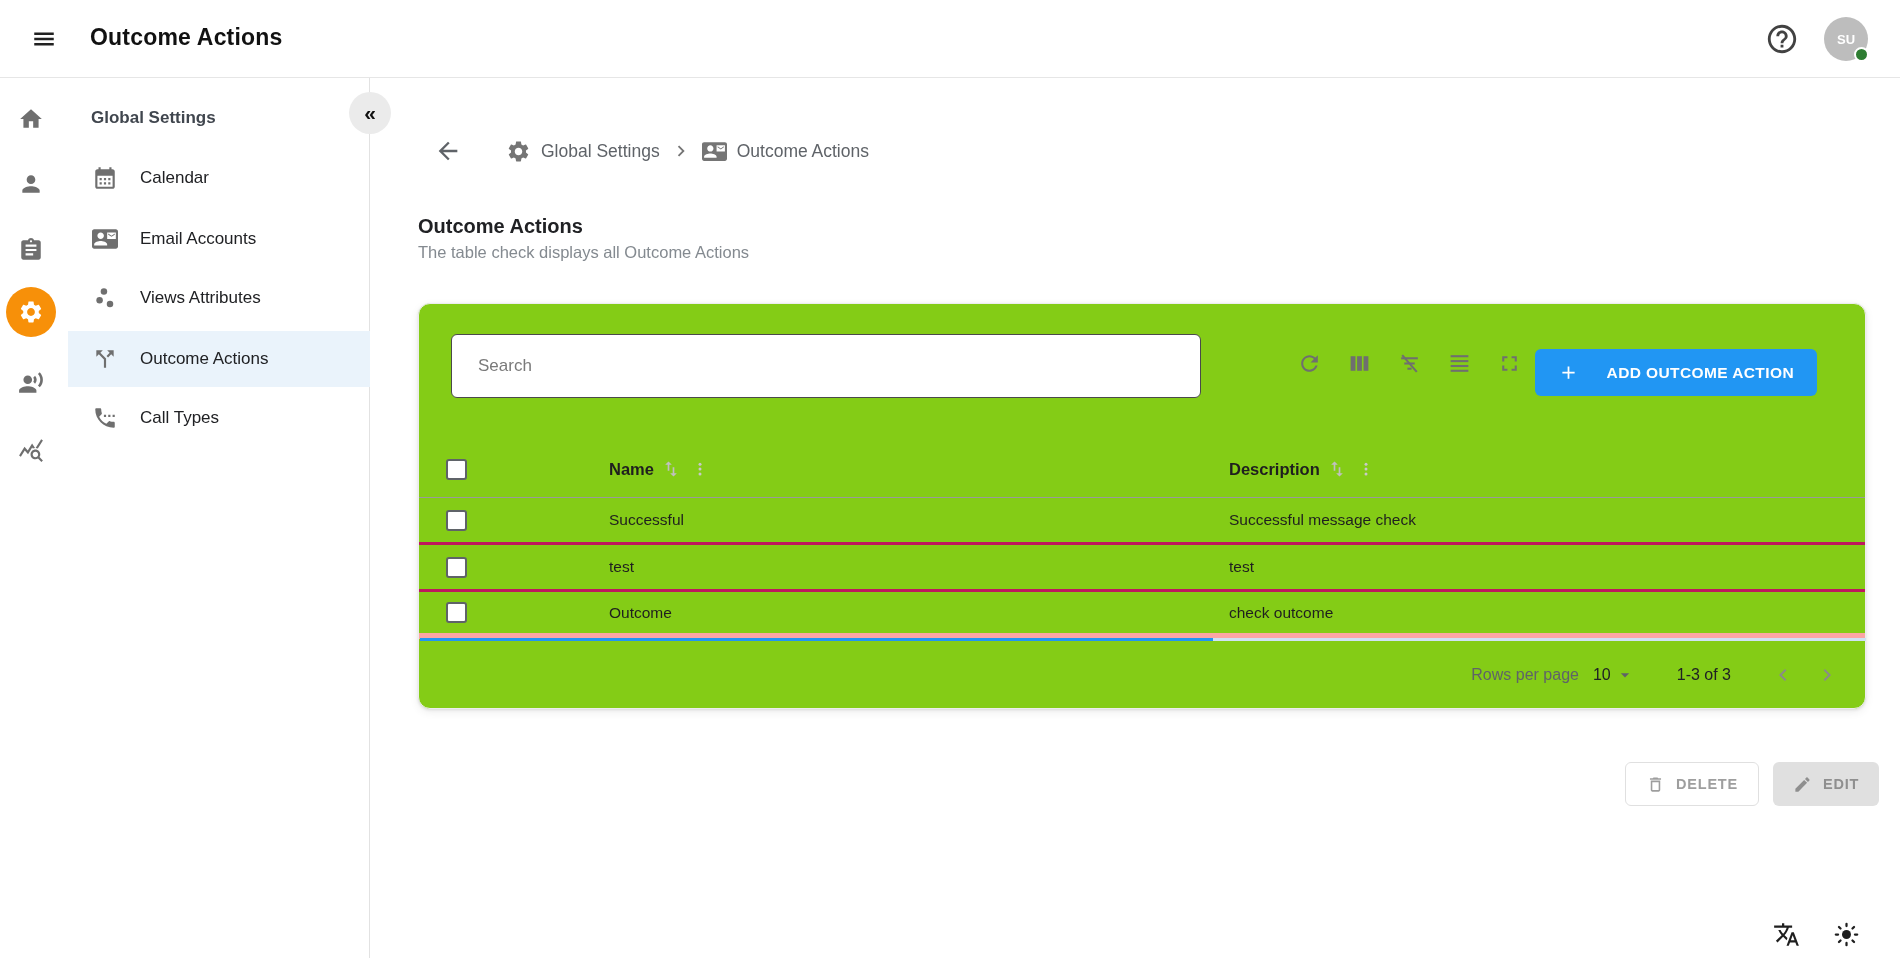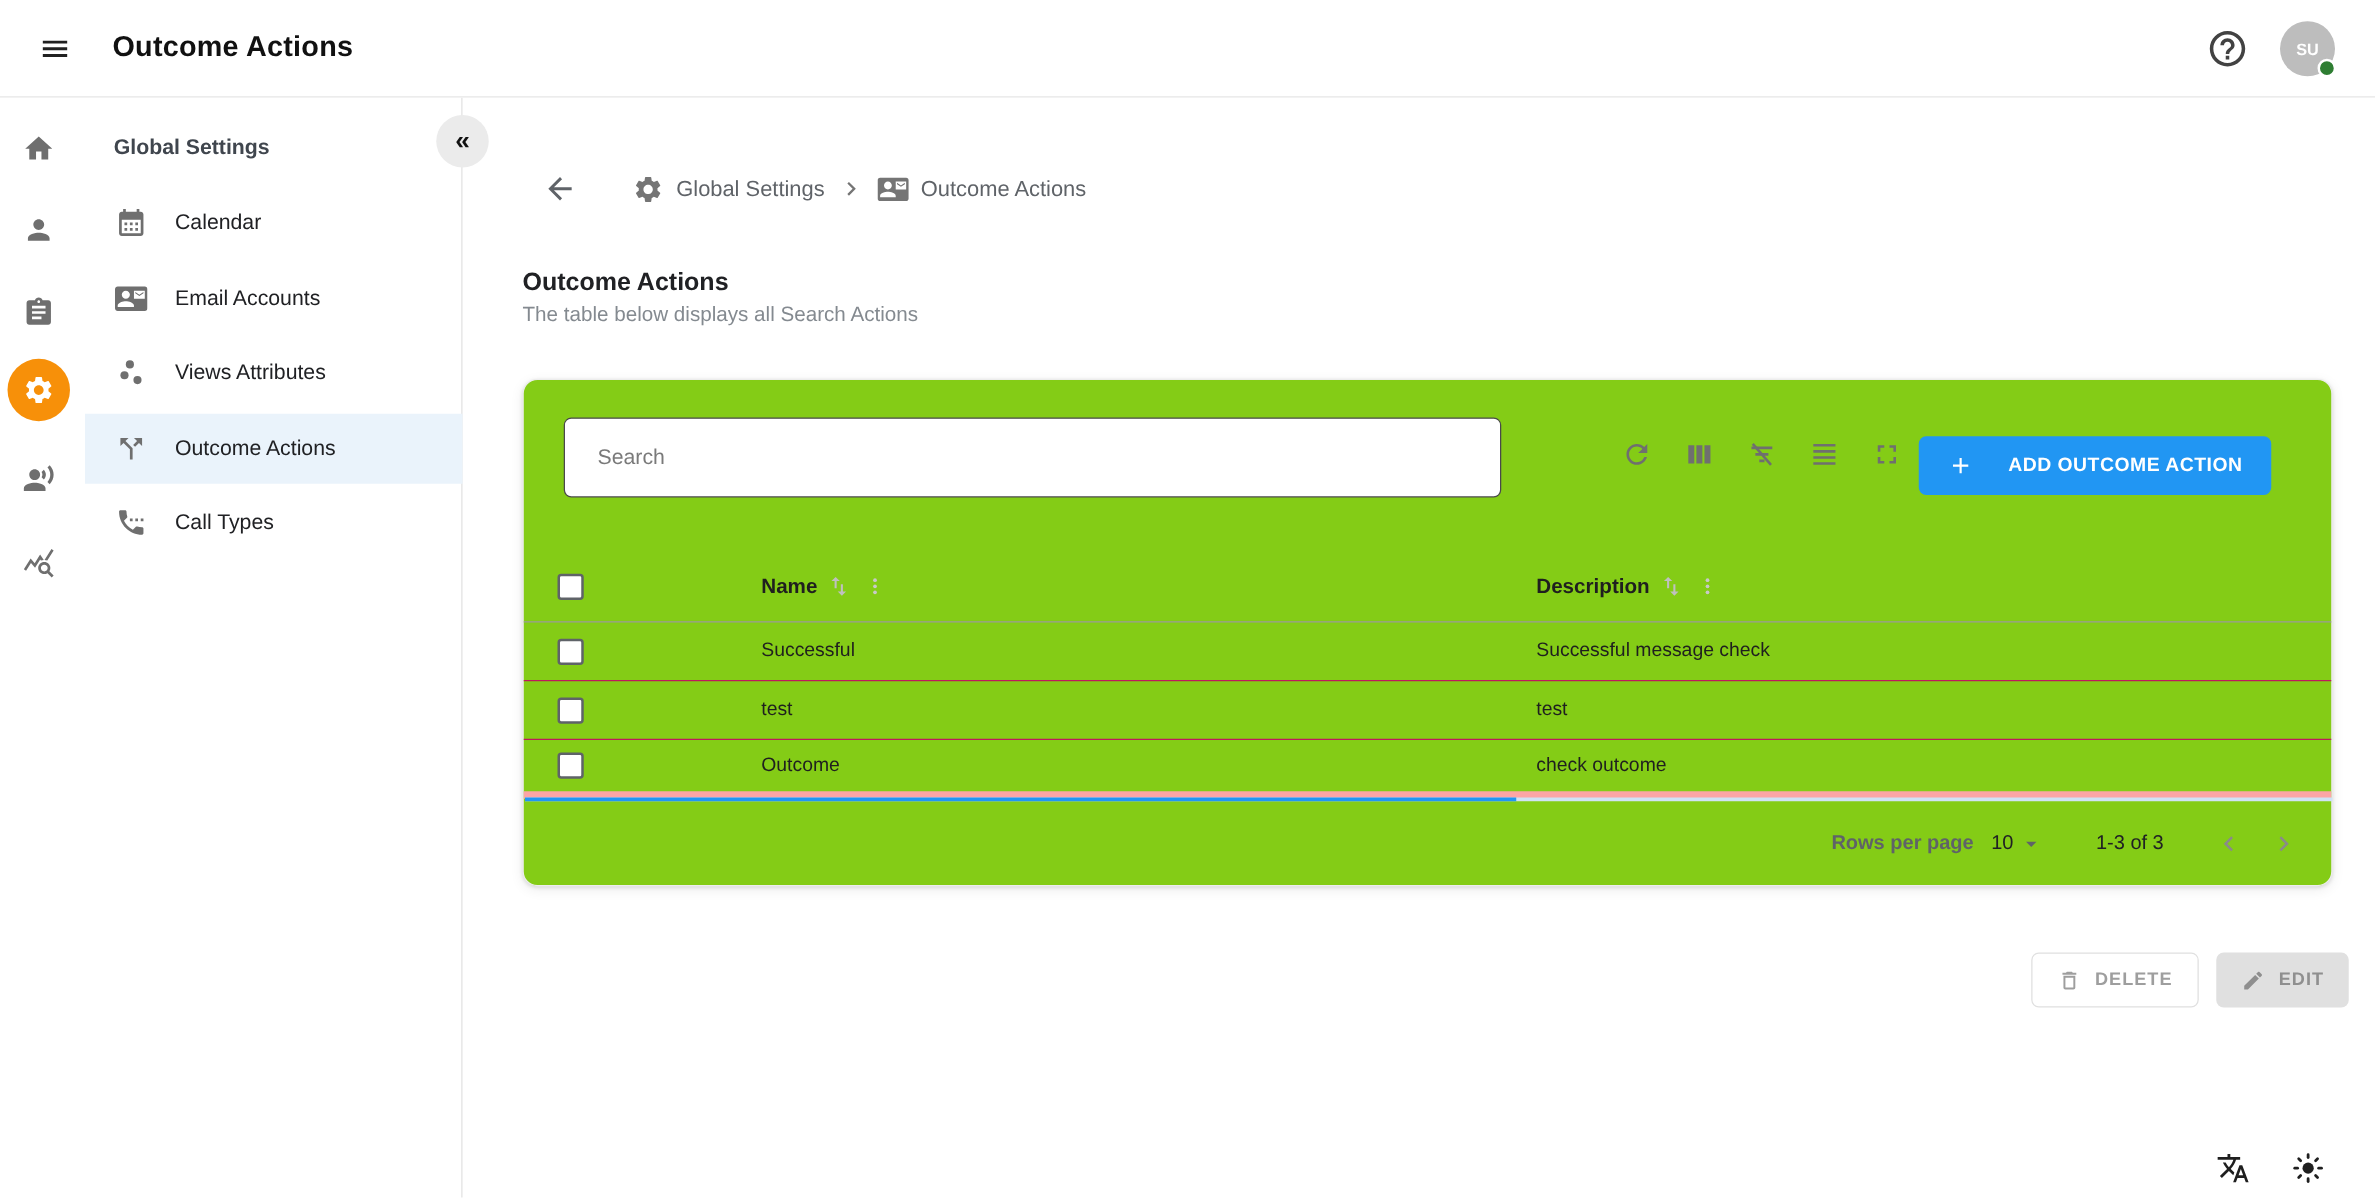--- a/index.html
+++ b/index.html
@@ -58,36 +58,36 @@
   .tool-btn { width:25px; height:25px; color:#6f6f6f; cursor:pointer; }
   .add-btn { position:absolute; right:48px; top:45px; height:47px; padding:0 23px; background:#2196F3; color:#fff;
     border:none; border-radius:6px; display:flex; align-items:center; gap:28px; font-size:15.5px; font-weight:700;
     letter-spacing:.4px; cursor:pointer; font-family:"Liberation Sans",sans-serif; }
   .add-btn .plus { width:21px; height:21px; }
 
   
   .ttable { position:absolute; left:0; top:137px; width:100%; }
   .trow { display:grid; grid-template-columns:190px 620px 1fr; align-items:center; }
   .thead-row { height:57px; border-bottom:1px solid #9a9a9a; }
-  .tbody-row { height:47px; border-bottom:1px solid #be185d; cursor:pointer; }
+  .tbody-row { height:47px; border-bottom:3px solid #be185d; cursor:pointer; }
   .tbody-row:last-child { border-bottom:6px solid #fca5a5; }
   .cb-cell { padding-left:27px; }
   .checkbox { width:21px; height:21px; border:2px solid #5f6368; border-radius:3px; background:#fff; cursor:pointer; }
   .th-label { font-size:16.5px; font-weight:600; color:#1f1f1f; display:flex; align-items:center; gap:7px; }
   .sort-icon { width:20px; height:20px; color:#c0c0c0; cursor:pointer; }
   .more-icon { width:18px; height:18px; color:#c9c9c9; cursor:pointer; margin-left:3px; }
   .td-text { font-size:15.5px; color:#1f1f1f; }
 
   .hscroll { position:absolute; left:1px; top:334px; width:1446px; height:3px; background:#CFE3F6; }
   .hscroll-thumb { position:absolute; left:0; top:0; width:793px; height:3px; background:#2196F3; cursor:pointer; }
 
   
   .card-footer { position:absolute; left:0; bottom:0; width:100%; height:66px; display:flex; align-items:center;
     justify-content:flex-end; padding-right:26px; }
-  .rpp-label { font-size:16px; color:#5f6368;font-weight:bold; }
+  .rpp-label { font-size:16px; color:#5f6368; }
   .rpp-select { display:flex; align-items:center; gap:4px; margin-left:14px; cursor:pointer; }
   .rpp-value { font-size:16px; color:#202124; }
   .caret { width:20px; height:20px; color:#5f6368; }
   .range-label { font-size:16px; color:#202124; margin-left:42px; }
   .pg-btn { width:24px; height:24px; color:#8a8a8a; cursor:pointer; }
   .pg-prev { margin-left:40px; }
   .pg-next { margin-left:20px; }
 
   
   .action-row { position:absolute; top:762px; left:1625px; display:flex; gap:14px; }
@@ -234,21 +234,21 @@
     <span class="bc-icon">
       <svg viewBox="0 0 24 24" fill="currentColor" width="25" height="25">
           <path d="M21 8V7l-3 2-3-2v1l3 2 3-2zm1-5H2C.9 3 0 3.9 0 5v14c0 1.1.9 2 2 2h20c1.1 0 2-.9 2-2V5c0-1.1-.9-2-2-2zM8 6c1.66 0 3 1.34 3 3s-1.34 3-3 3-3-1.34-3-3 1.34-3 3-3zm6 12H2v-1c0-2 4-3.1 6-3.1s6 1.1 6 3.1v1zm8-6h-8V6h8v6z"></path>
         </svg>
     </span>
     <span class="bc-text">Outcome Actions</span>
   </div>
 </div>
 
 <h1 class="page-title">Outcome Actions</h1>
-<div class="page-subtitle">The table below displays all Search Actions</div>
+<div class="page-subtitle">The table check displays all Outcome Actions</div>
 
 <section class="card">
 
   <input class="search-input" type="text" placeholder="Search" style="">
 
   <div class="tool-icons">
     <span class="tool-btn">
       <svg viewBox="0 0 24 24" fill="currentColor" width="25" height="25">
           <path d="M17.65 6.35C16.2 4.9 14.21 4 12 4c-4.42 0-7.99 3.58-7.99 8s3.57 8 7.99 8c3.73 0 6.84-2.55 7.73-6h-2.08c-.82 2.33-3.04 4-5.65 4-3.31 0-6-2.69-6-6s2.69-6 6-6c1.66 0 3.14.69 4.22 1.78L13 11h7V4l-2.35 2.35z"></path>
         </svg>

